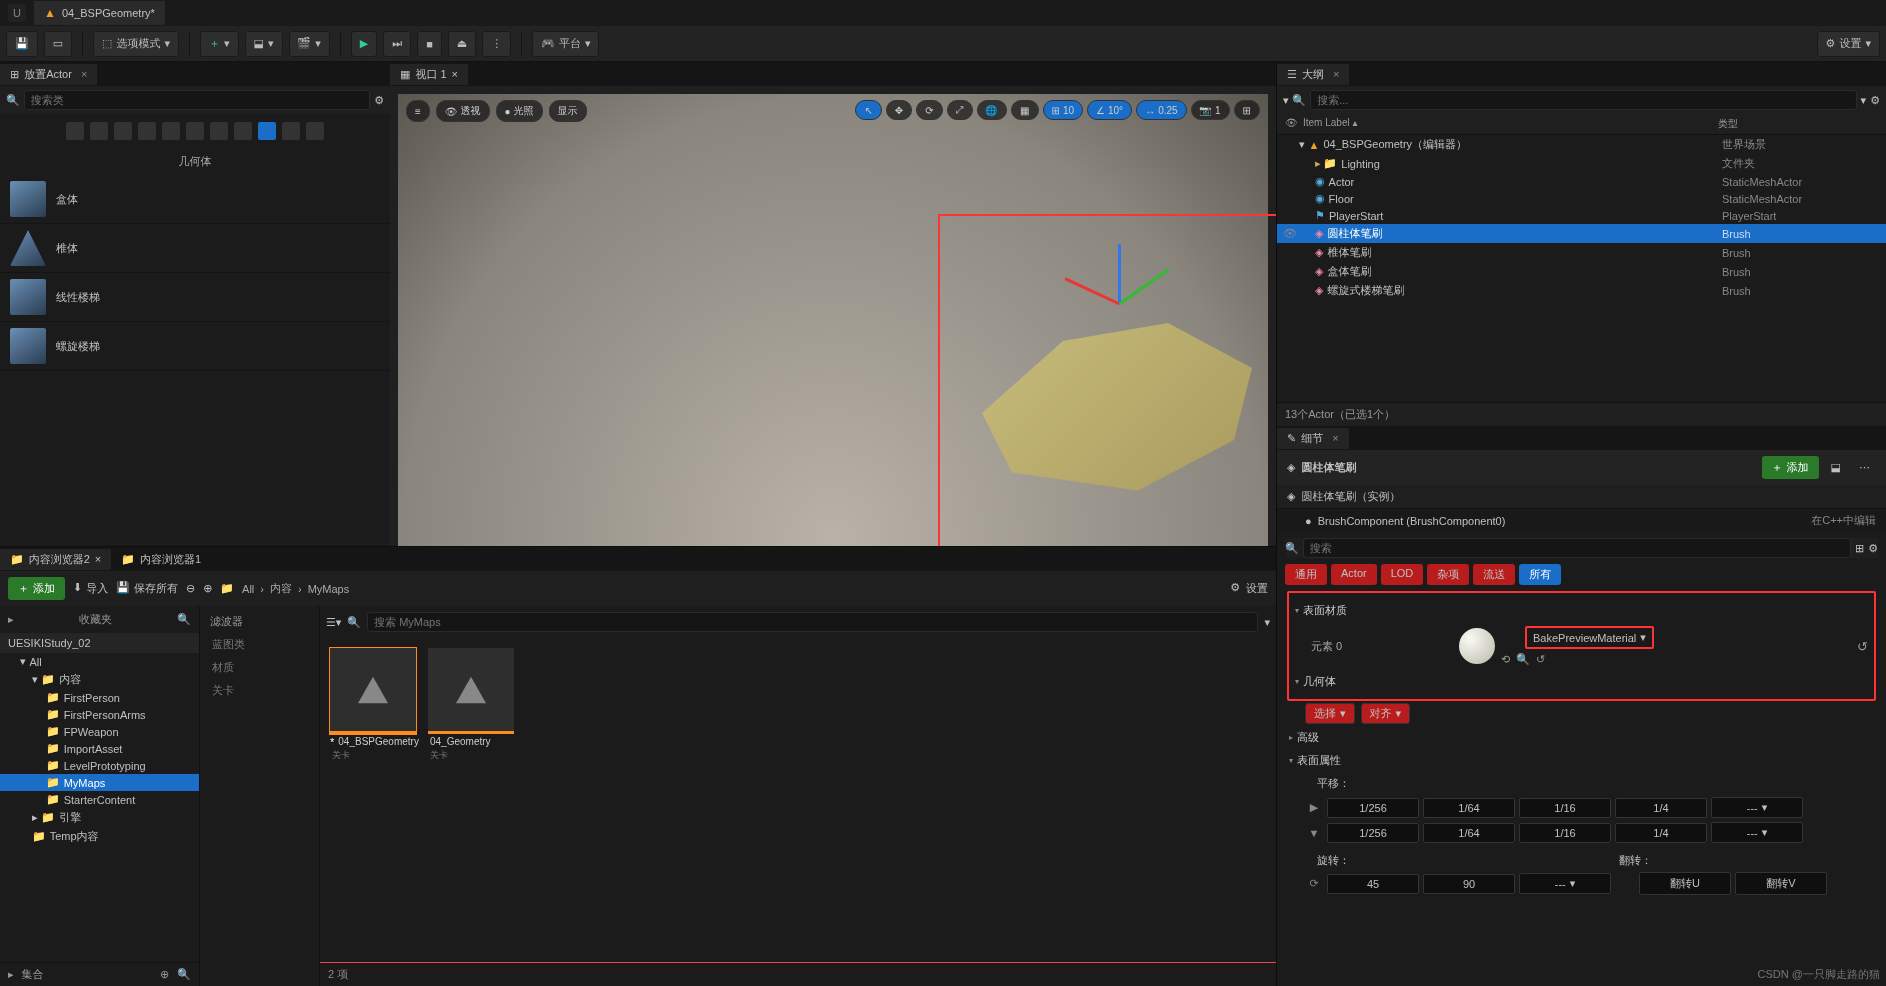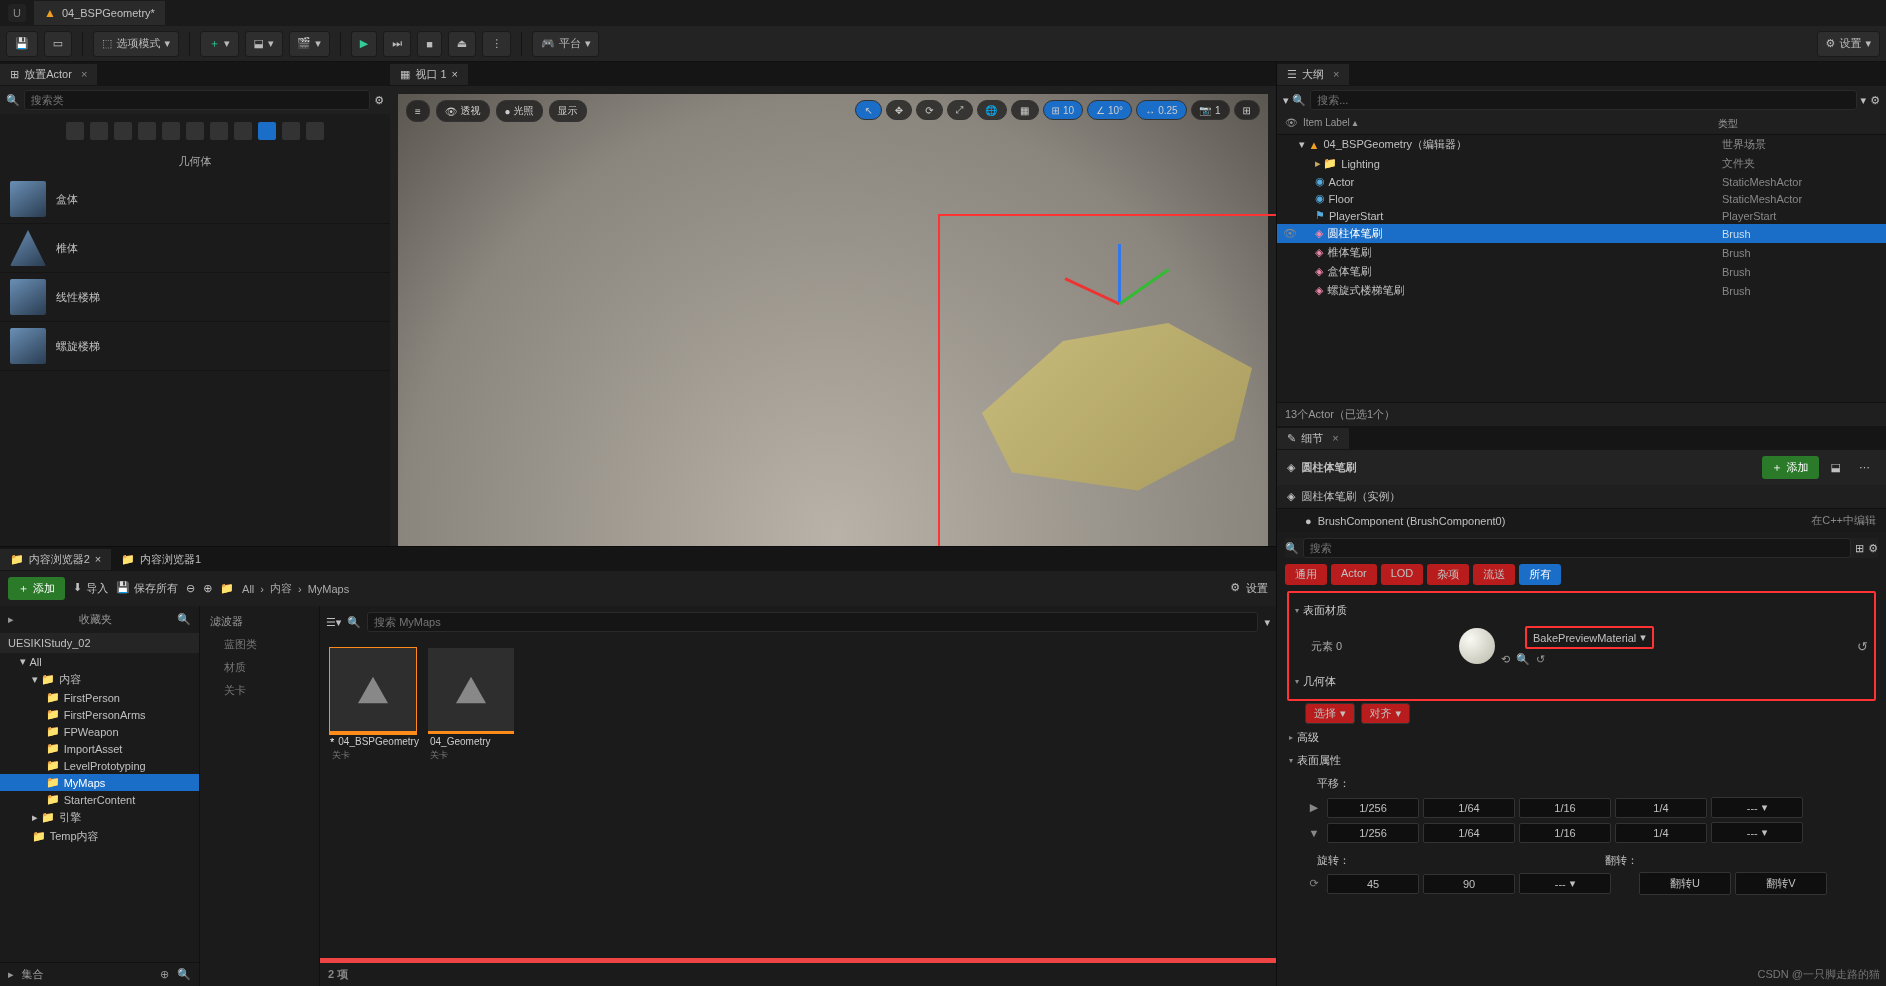--- a/index.html
+++ b/index.html
@@ -56,31 +56,31 @@
 .cb-side { width:200px; background:#1b1b1b; display:flex; flex-direction:column; border-right:1px solid #111;}
 .cb-side .hdr { padding:6px 8px; display:flex; justify-content:space-between; align-items:center; color:#999;}
 .cb-side .proj { padding:4px 8px; background:#252525; }
 .tree { overflow:auto; flex:1; font-size:11px;}
 .tree-item { padding:2px 4px 2px 20px; cursor:pointer; display:flex; align-items:center; gap:4px;}
 .tree-item.d1 { padding-left:32px;} .tree-item.d2{padding-left:46px;}
 .tree-item.sel { background:#1a6ec8; color:#fff;}
 .tree-item .fold { color:#caa95a; }
 .cb-filters{ width:120px; border-right:1px solid #111; padding:4px;}
 .cb-filters .hdr{padding:4px 6px; color:#999;}
-.cb-filters .fi{padding:4px 8px; color:#777; cursor:pointer;margin-left:12px;}
+.cb-filters .fi{padding:4px 8px; color:#777; cursor:pointer;}
 .cb-content { flex:1; display:flex; flex-direction:column;}
 .cb-search { padding:6px; display:flex; gap:6px; align-items:center;}
 .cb-content .assets { flex:1; padding:10px; display:flex; gap:12px; align-items:flex-start;}
 .asset { width:86px; display:flex; flex-direction:column; cursor:pointer;}
 .asset .thumb{ width:86px; height:86px; background:#2e2e2e; display:flex; align-items:center; justify-content:center; border-bottom:3px solid #ff8c1a;}
 .asset .thumb svg{ width:40px;height:40px; fill:#888;}
 .asset.sel .thumb{ outline:1px solid #ff8c1a; }
 .asset .name{ padding:2px 2px; font-size:10px; color:#ccc;}
 .asset .type{ padding:0 2px 2px; font-size:9px; color:#777;}
-.cb-status{ padding:4px 8px; color:#888; border-top:5px solid #ef4444;font-weight:bold;}
+.cb-status{ padding:4px 8px; color:#888; border-top:1px solid #ef4444;}
 .right-col { width:610px; display:flex; flex-direction:column; background:#1b1b1b; border-left:1px solid #0d0d0d;}
 .outliner { display:flex; flex-direction:column; height:340px;}
 .ol-header{ display:flex; background:#1f1f1f; padding:3px 8px; color:#999; font-size:10px; border-bottom:1px solid #111;}
 .ol-header .c1{flex:1;} .ol-header .c2{width:160px;}
 .ol-list{flex:1; overflow:auto; font-size:11px;}
 .ol-row{ display:flex; align-items:center; padding:2px 4px; cursor:pointer;}
 .ol-row.sel{ background:#1a6ec8; color:#fff;}
 .ol-row .eye{width:18px; text-align:center; color:#888;}.ol-row .lbl{flex:1; display:flex; align-items:center; gap:4px;}
 .ol-row .lbl.d1{padding-left:16px;}
 .ol-row .type{width:160px; color:#888;}
@@ -453,21 +453,21 @@
           <div class="numbox ddl"><span>---</span>▾</div>
         </div>
         <div class="numrow">
           <span class="ar">▼</span>
           <div class="numbox">1/256</div>
           <div class="numbox">1/64</div>
           <div class="numbox">1/16</div>
           <div class="numbox">1/4</div>
           <div class="numbox ddl"><span>---</span>▾</div>
         </div>
-        <div class="row" style="padding:8px 0 2px 30px;gap:35px">
+        <div class="row" style="padding:8px 0 2px 30px;gap:49px">
           <span>旋转：</span>
           <span style="margin-left:220px">翻转：</span>
         </div>
         <div class="numrow">
           <span class="ar">⟳</span>
           <div class="numbox">45</div>
           <div class="numbox">90</div>
           <div class="numbox ddl"><span>---</span>▾</div>
           <div style="width:20px"></div>
           <div class="numbox">翻转U</div>

